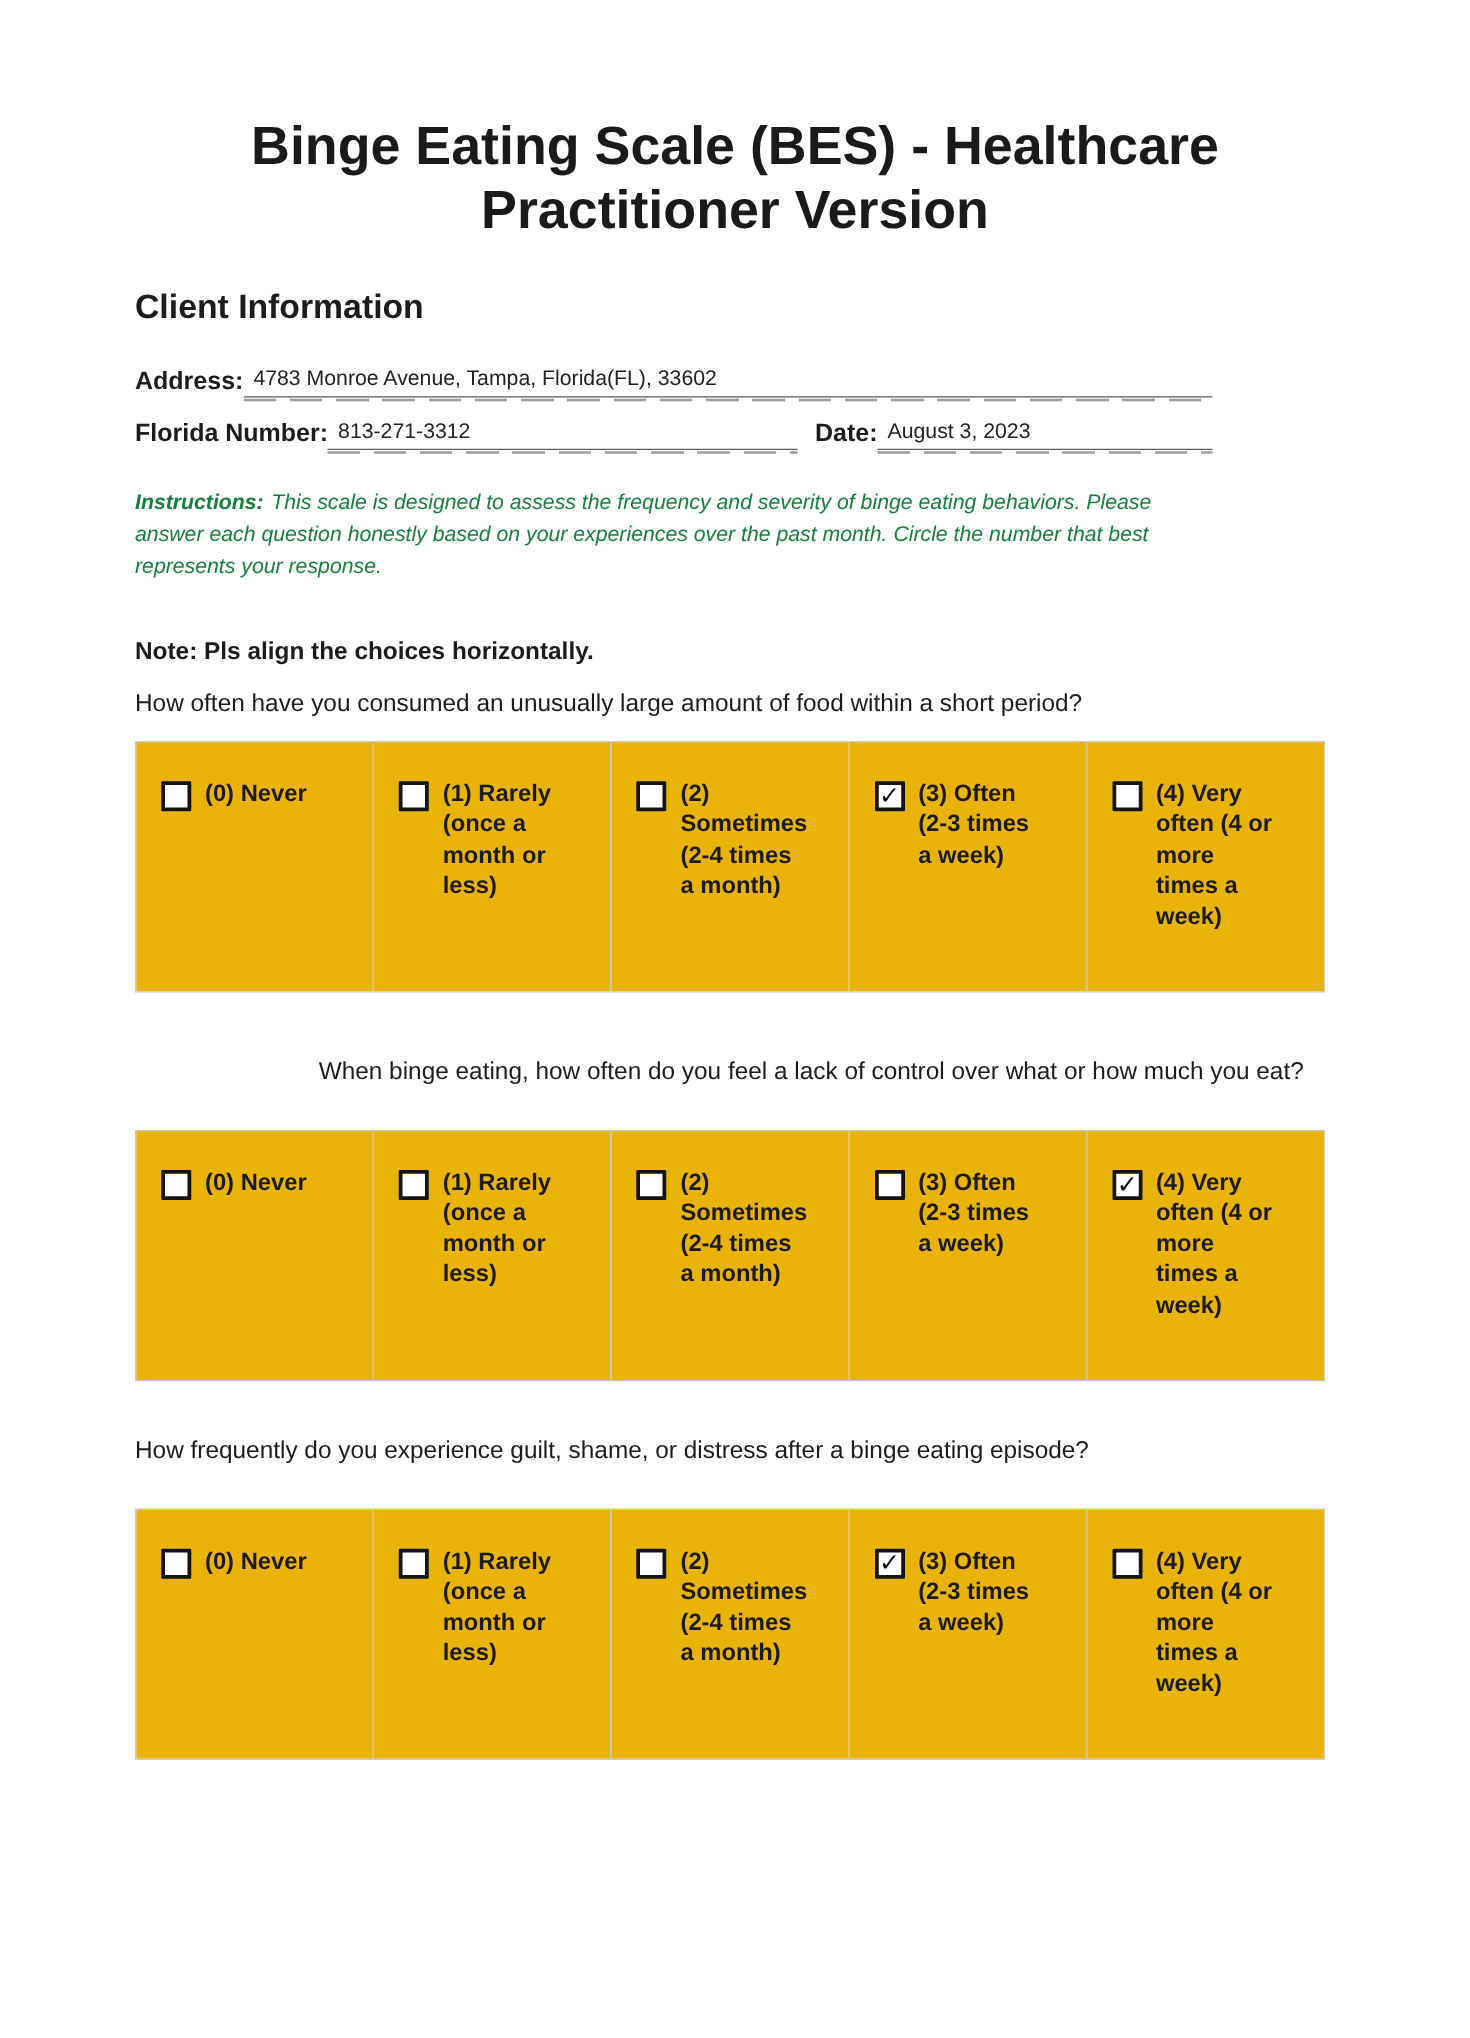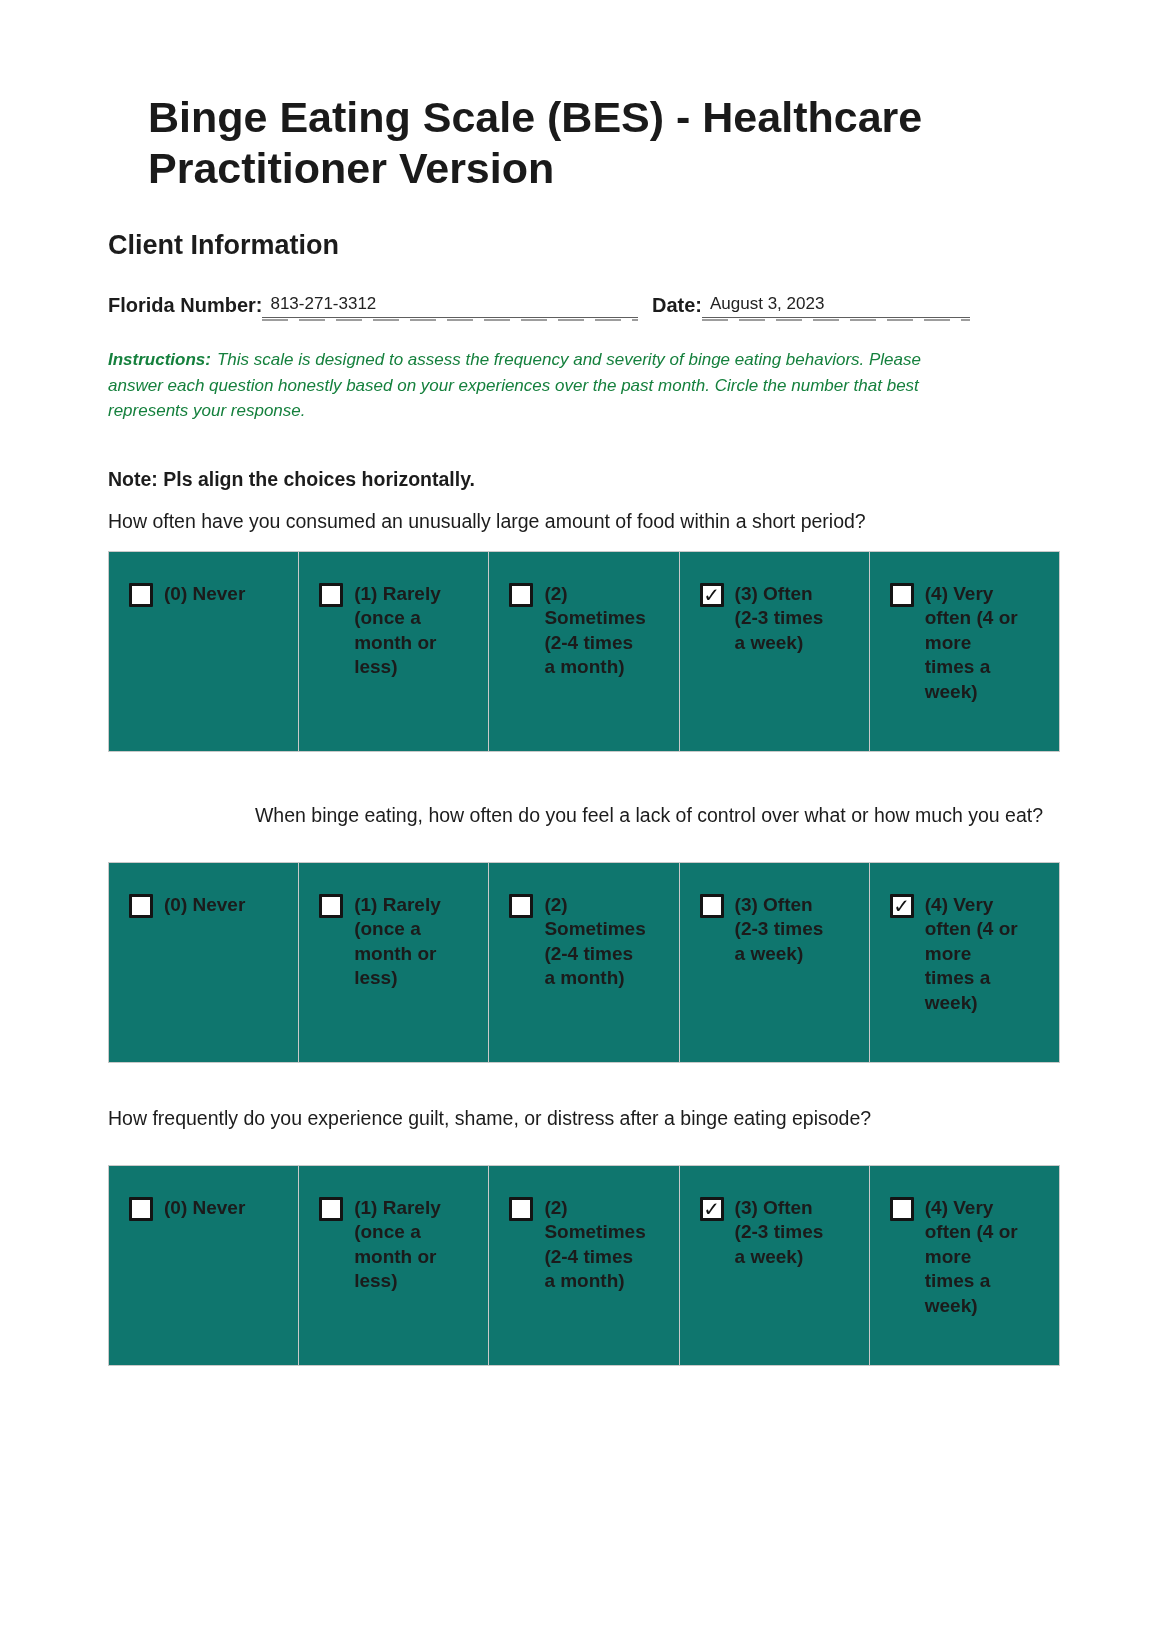--- a/index.html
+++ b/index.html
@@ -12,21 +12,21 @@
     color: #1c1c1c;
     padding: 0 108px;
   }
 
   
   .page-title {
     margin-top: 92px;
     font-size: 43px;
     line-height: 51px;
     font-weight: bold;
-    text-align: left;
+    text-align: center;
     max-width: 880px;
     margin-left: auto;
     margin-right: auto;
     color: #1a1a1a;
   }
 
   
   .section-heading {
     margin-top: 36px;
     font-size: 27px;
@@ -109,21 +109,21 @@
     width: 952px;
     margin-top: 17px;
   }
   .t2 { margin-top: 34px; }
   .t3 { margin-top: 34px; }
   .options-table td {
     border: 1.5px solid #c9c9c9;
     height: 200px;
     vertical-align: top;
     padding: 30px 10px 10px 20px;
-    background: #0f766e;
+    background: #eab308;
   }
   .option-inner { display: flex; align-items: flex-start; }
   .option-checkbox {
     flex: 0 0 auto;
     width: 24px;
     height: 24px;
     border: 3px solid #141414;
     border-radius: 1px;
     margin-top: 1px;
     display: flex;
@@ -147,20 +147,24 @@
 </style>
 </head>
 <body>
 
 <h1 class="page-title">Binge Eating Scale (BES) - Healthcare Practitioner Version</h1>
 
 <h2 class="section-heading">Client Information</h2>
 
 <div class="client-rows">
   <div class="field-row">
+    <span class="field-label">Address:</span>
+    <span class="fill-line fill-grow"><span class="fill-value">4783 Monroe Avenue, Tampa, Florida(FL), 33602</span></span>
+  </div>
+  <div class="field-row">
     <span class="field-label">Florida Number:</span>
     <span class="fill-line fill-grow"><span class="fill-value">813-271-3312</span></span>
     <span class="field-label label-gap">Date:</span>
     <span class="fill-line fill-date"><span class="fill-value">August 3, 2023</span></span>
   </div>
 </div>
 
 <p class="instructions"><span class="instructions-label">Instructions:</span><span>This scale is designed to assess the frequency and severity of binge eating behaviors. Please answer each question honestly based on your experiences over the past month. Circle the number that best represents your response.</span></p>
 
 <p class="note">Note: Pls align the choices horizontally.</p>

